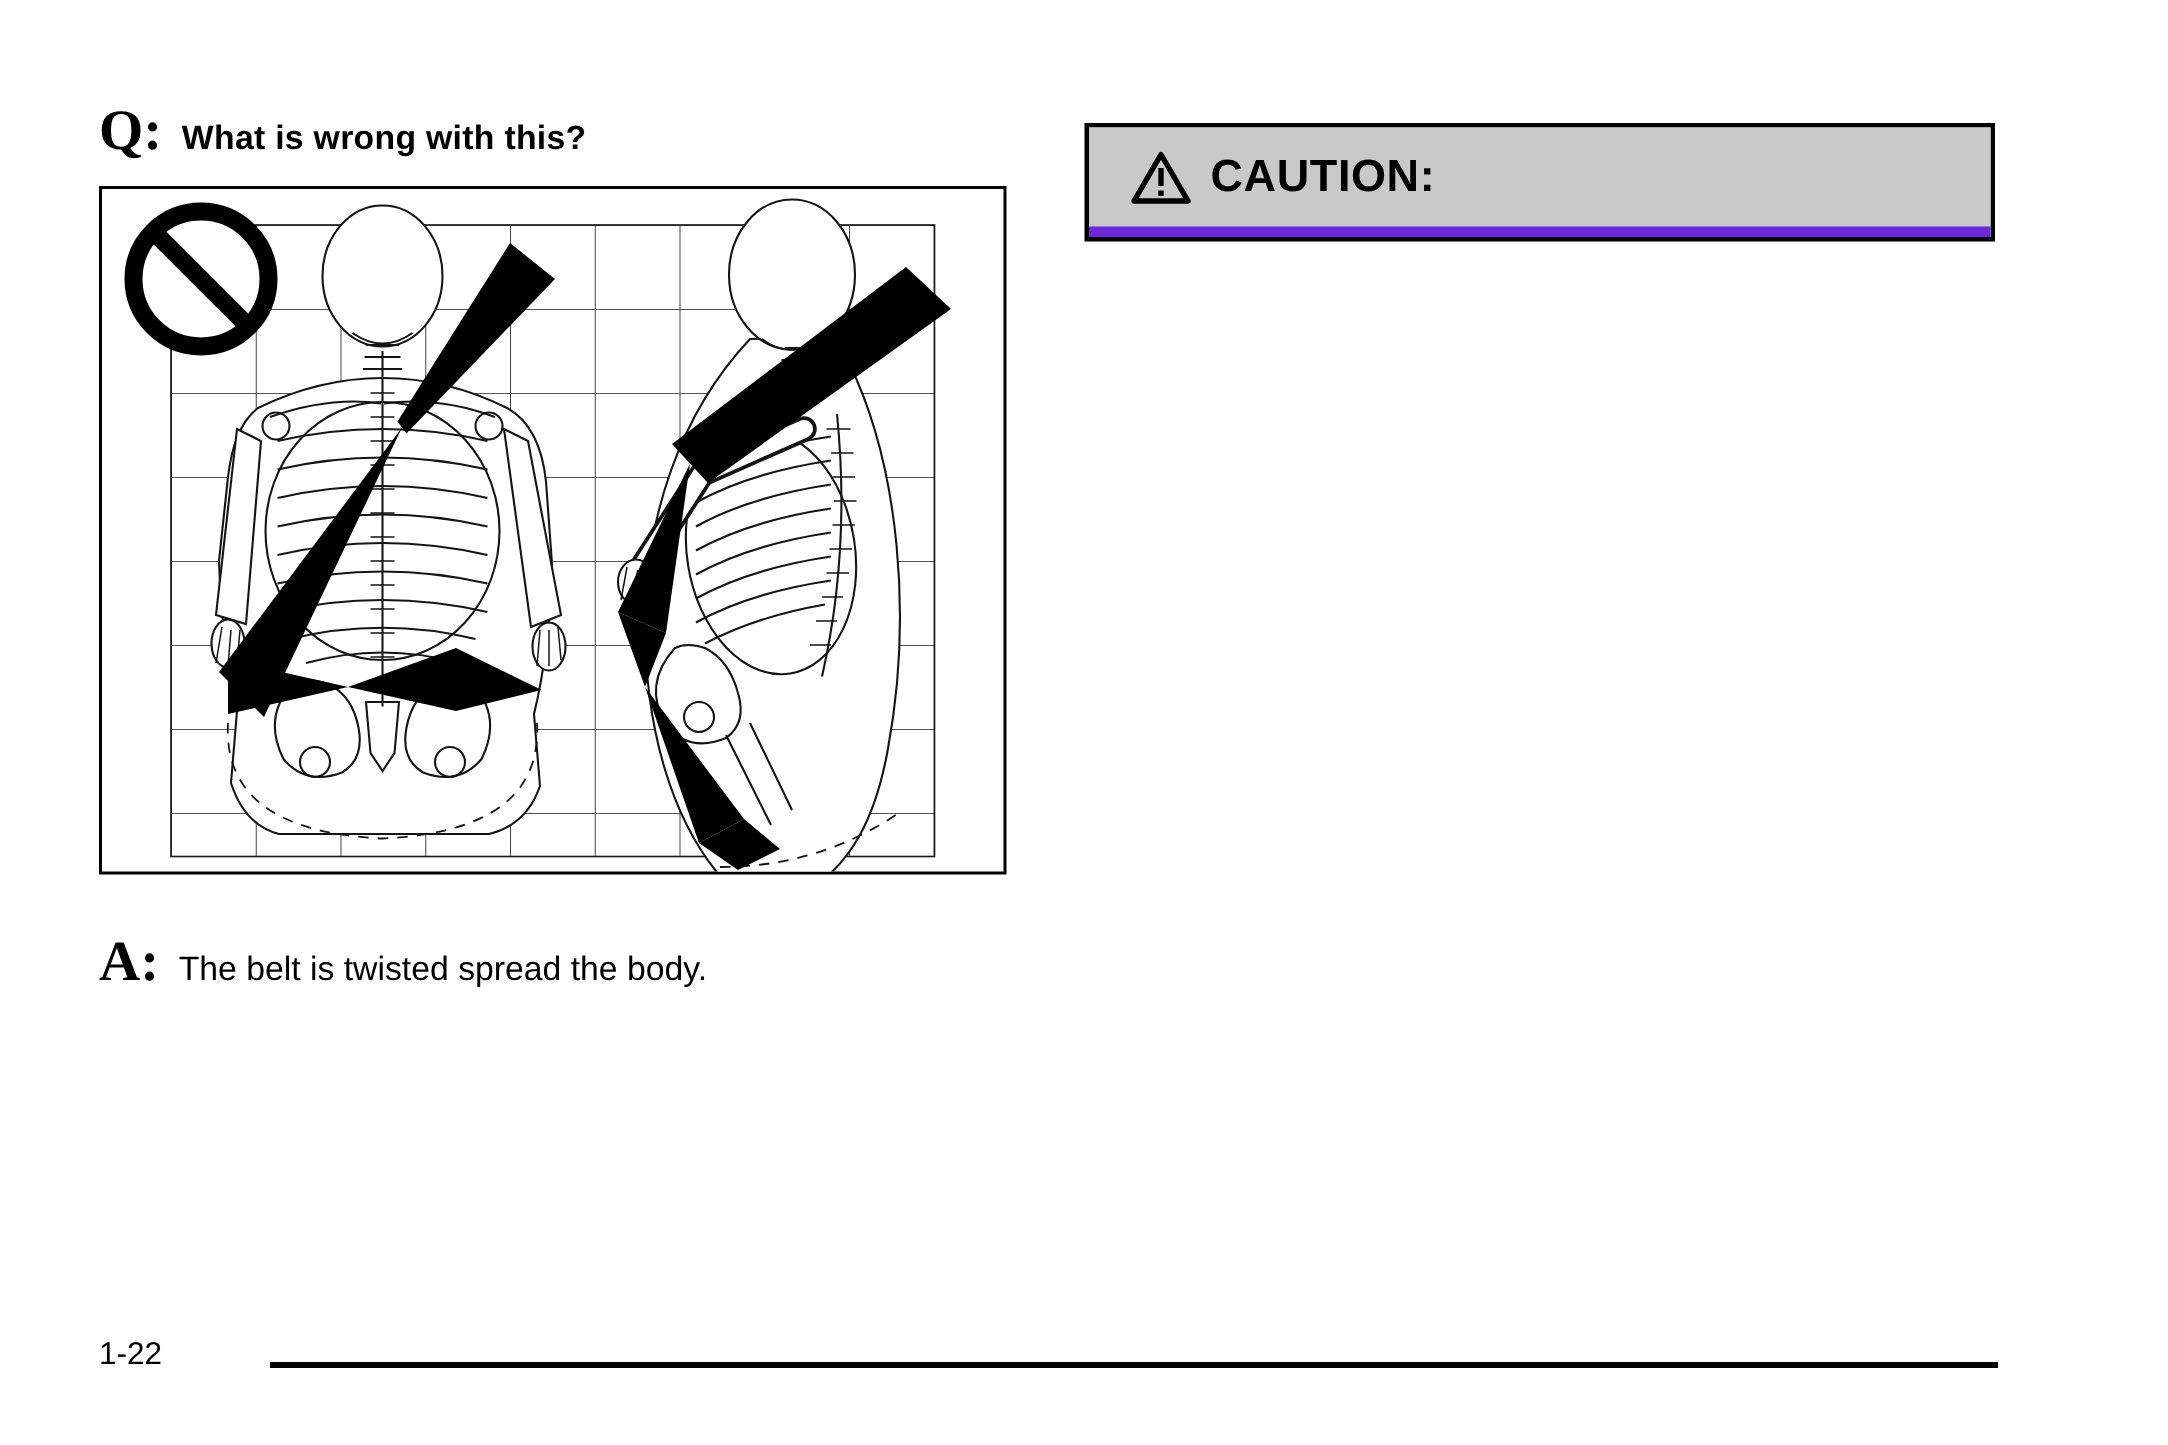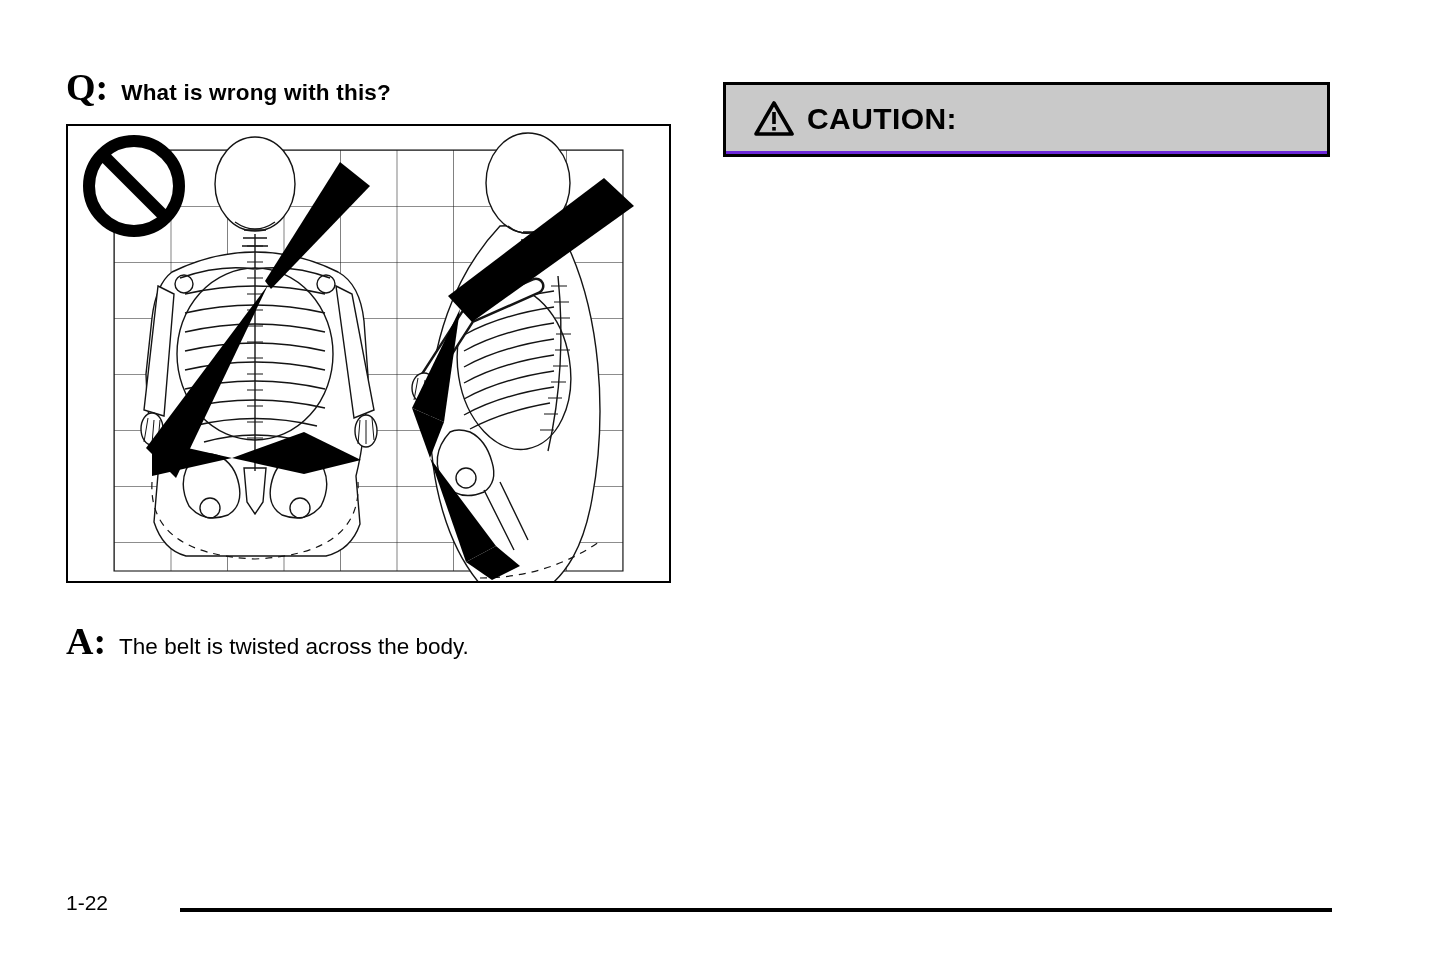--- a/index.html
+++ b/index.html
@@ -58,24 +58,24 @@
     position: absolute;
     left: 723px;
     top: 82px;
     width: 607px;
     border: 3px solid #000;
     box-sizing: border-box;
     background: #fff;
   }
   .caution-header {
     display: flex;
-    align-items: center;
+    align-items: flex-start;
     gap: 13px;
     background: #c9c9c9;
-    border-bottom: 3px solid #6d28d9;
+    border-bottom: 7px solid #6d28d9;
     padding: 16px 20px 14px 28px;
   }
   .caution-title {
     font-weight: 700;
     font-size: 30px;
     letter-spacing: 0.4px;
   }
   .caution-body {
     padding: 16px 26px 25px 28px;
     font-size: 21.5px;
@@ -194,19 +194,19 @@
         <path d="M20 2 L38 33 H2 Z" fill="none" stroke="#000" stroke-width="3.6" stroke-linejoin="round"></path>
         <rect x="18.2" y="11" width="3.6" height="12" fill="#000"></rect>
         <rect x="18.2" y="26" width="3.6" height="3.6" fill="#000"></rect>
       </svg>
       <span class="caution-title">CAUTION:</span>
     </div>
   </div>
 
   <div class="qa-line" id="answer">
     <span class="qa-prefix">A:</span>
-    <span class="a-text">The belt is twisted across the body.</span>
+    <span class="a-text">The belt is twisted spread the body.</span>
   </div>
 
   <div class="page-number">1-22</div>
   <div class="footer-rule"></div>
 
 </div>
 
 </body></html>

